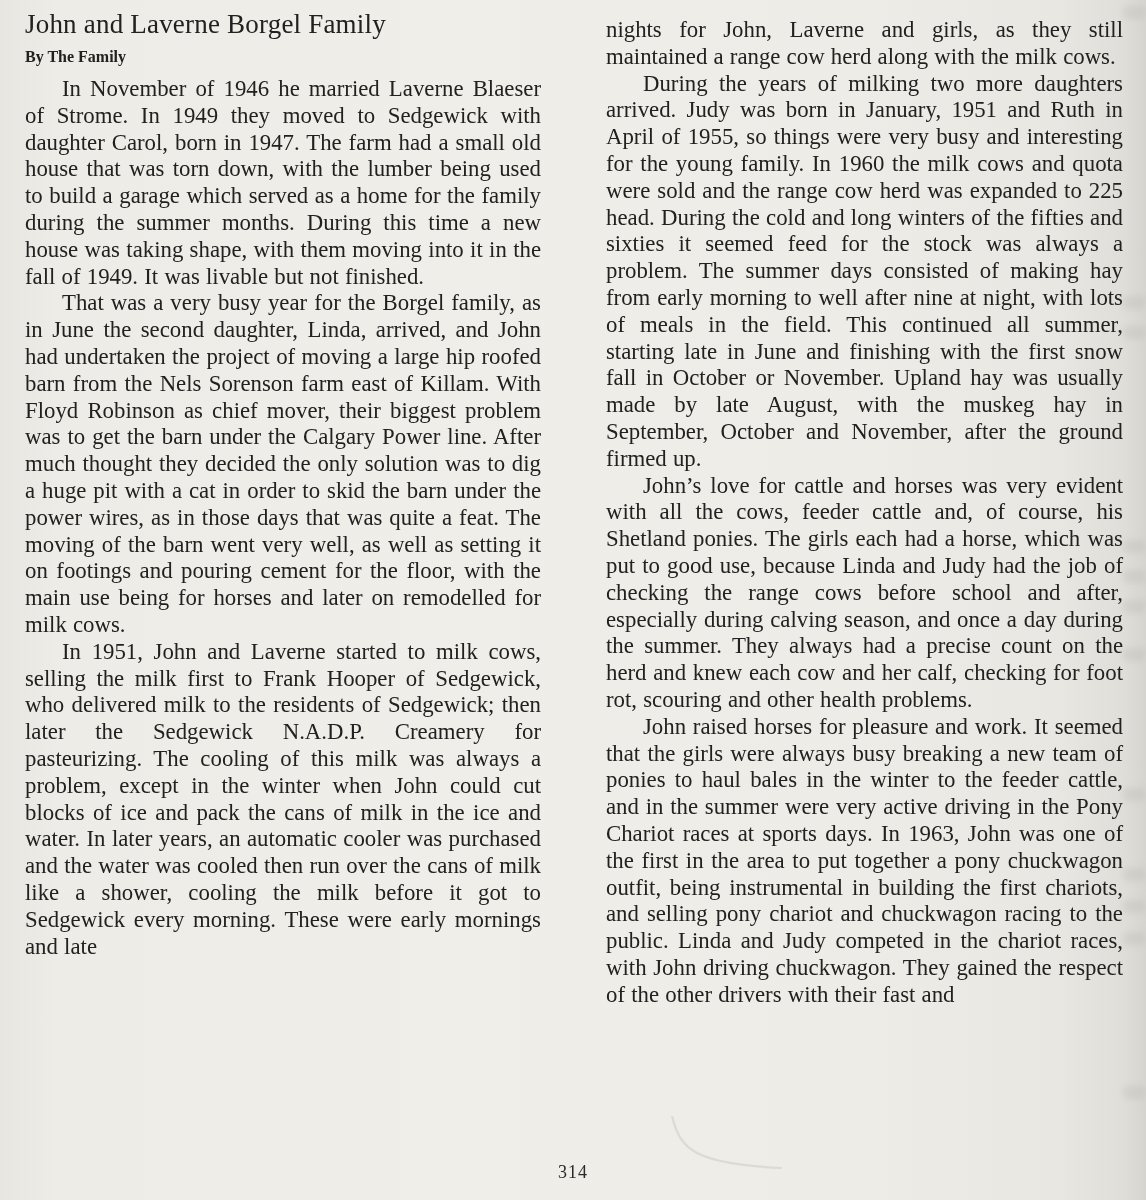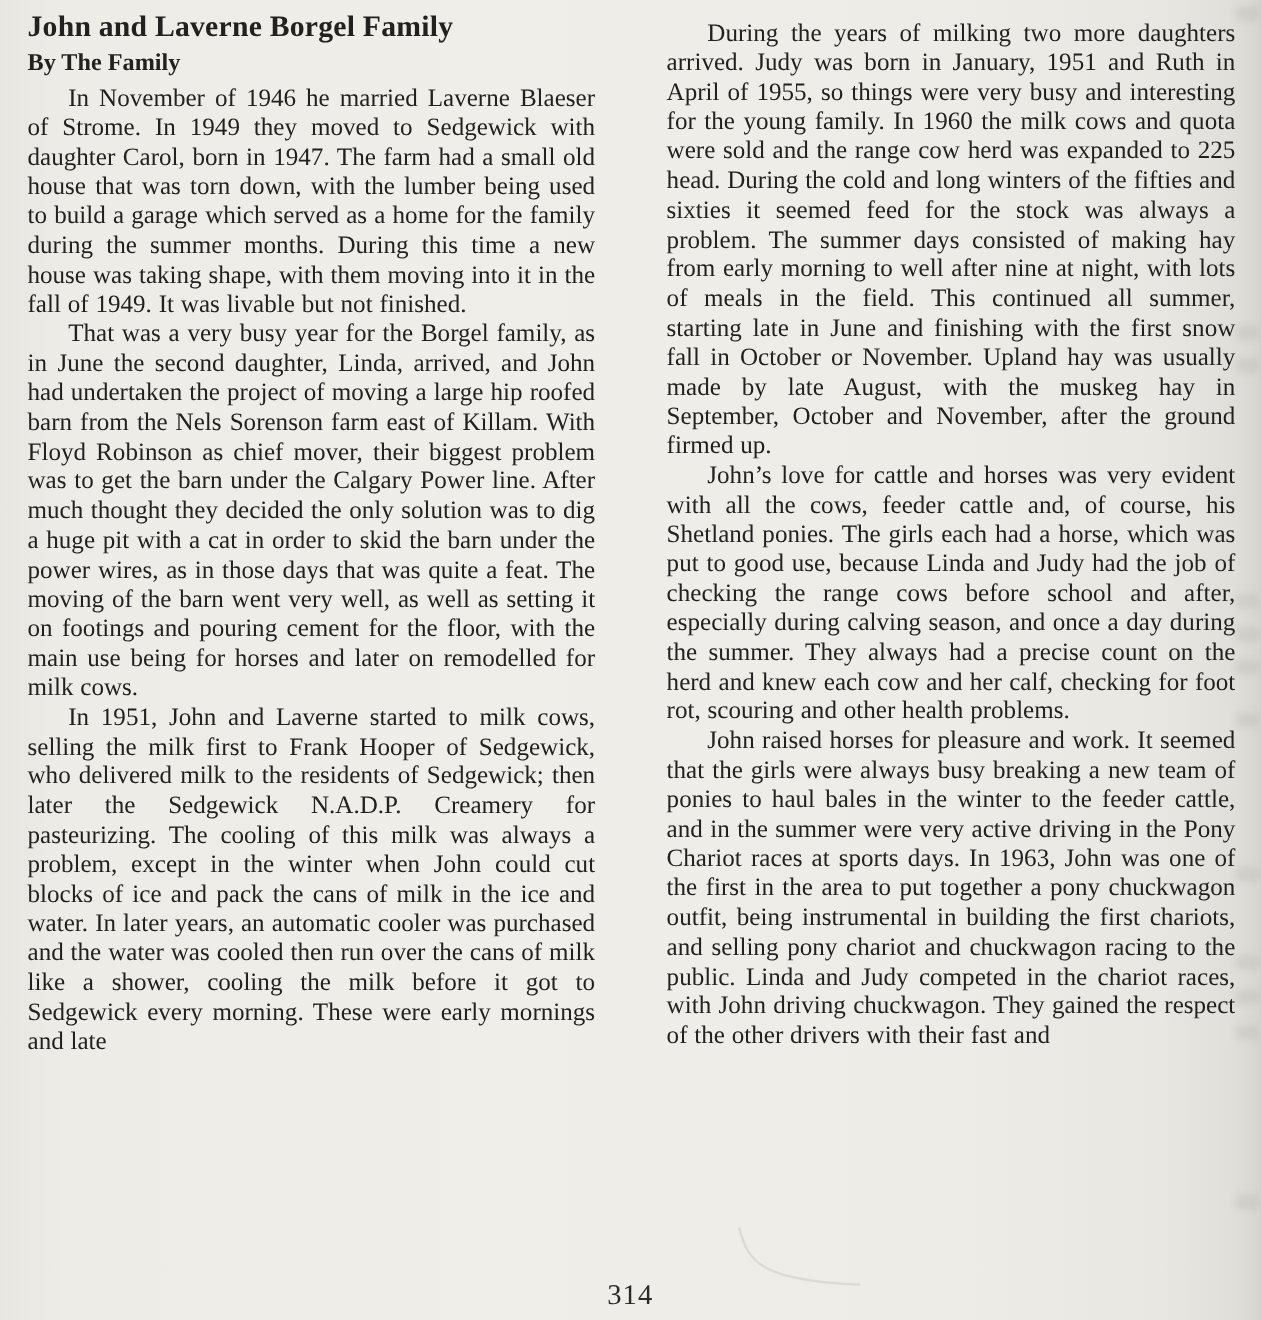--- a/index.html
+++ b/index.html
@@ -20,27 +20,27 @@
   }
   .col {
     position: absolute;
     top: 0;
   }
   .col-left  { left: 25px;  width: 516px; top: 8px;  }
   .col-right { left: 606px; width: 517px; top: 17px; }
 
   .article-title {
     font-size: 27px;
-    font-weight: bold;
+    font-weight: normal;
     line-height: 33px;
     margin: 0 0 2px 0;
     letter-spacing: 0.2px;
   }
   .article-byline {
-    font-size: 22px;
+    font-size: 16px;
     font-weight: bold;
     line-height: 27px;
     margin: 0 0 6px 0;
     font-family: Liberation Serif, serif;
   }
   p.body-par {
     font-size: 22.8px;
     line-height: 26.8px;
     text-align: justify;
     margin: 0;
@@ -48,21 +48,21 @@
   }
   p.body-par.indent { text-indent: 37px; }
   p.body-par.no-indent { text-indent: 0; }
 
   .page-number {
     position: absolute;
     left: 0;
     top: 1162px;
     width: 100%;
     text-align: center;
-    font-size: 26px;
+    font-size: 18px;
     letter-spacing: 1px;
     color: #2b2a29;
   }
 
   
   .scan-artifact {
     position: absolute;
     left: 0;
     top: 0;
     width: 1146px;
@@ -95,20 +95,21 @@
 
   <div class="col col-left">
     <h1 class="article-title">John and Laverne Borgel Family</h1>
     <h2 class="article-byline">By The Family</h2>
     <p class="body-par indent">In November of 1946 he married Laverne Blaeser of Strome. In 1949 they moved to Sedgewick with daughter Carol, born in 1947. The farm had a small old house that was torn down, with the lumber being used to build a garage which served as a home for the family during the summer months. During this time a new house was taking shape, with them moving into it in the fall of 1949. It was livable but not finished.</p>
     <p class="body-par indent">That was a very busy year for the Borgel family, as in June the second daughter, Linda, arrived, and John had undertaken the project of moving a large hip roofed barn from the Nels Sorenson farm east of Killam. With Floyd Robinson as chief mover, their biggest problem was to get the barn under the Calgary Power line. After much thought they decided the only solution was to dig a huge pit with a cat in order to skid the barn under the power wires, as in those days that was quite a feat. The moving of the barn went very well, as well as setting it on footings and pouring cement for the floor, with the main use being for horses and later on remodelled for milk cows.</p>
     <p class="body-par indent">In 1951, John and Laverne started to milk cows, selling the milk first to Frank Hooper of Sedgewick, who delivered milk to the residents of Sedgewick; then later the Sedgewick N.A.D.P. Creamery for pasteurizing. The cooling of this milk was always a problem, except in the winter when John could cut blocks of ice and pack the cans of milk in the ice and water. In later years, an automatic cooler was purchased and the water was cooled then run over the cans of milk like a shower, cooling the milk before it got to Sedgewick every morning. These were early mornings and late</p>
   </div>
 
   <div class="col col-right">
+    <p class="body-par no-indent">nights for John, Laverne and girls, as they still maintained a range cow herd along with the milk cows.</p>
     <p class="body-par indent">During the years of milking two more daughters arrived. Judy was born in January, 1951 and Ruth in April of 1955, so things were very busy and interesting for the young family. In 1960 the milk cows and quota were sold and the range cow herd was expanded to 225 head. During the cold and long winters of the fifties and sixties it seemed feed for the stock was always a problem. The summer days consisted of making hay from early morning to well after nine at night, with lots of meals in the field. This continued all summer, starting late in June and finishing with the first snow fall in October or November. Upland hay was usually made by late August, with the muskeg hay in September, October and November, after the ground firmed up.</p>
     <p class="body-par indent">John’s love for cattle and horses was very evident with all the cows, feeder cattle and, of course, his Shetland ponies. The girls each had a horse, which was put to good use, because Linda and Judy had the job of checking the range cows before school and after, especially during calving season, and once a day during the summer. They always had a precise count on the herd and knew each cow and her calf, checking for foot rot, scouring and other health problems.</p>
     <p class="body-par indent">John raised horses for pleasure and work. It seemed that the girls were always busy breaking a new team of ponies to haul bales in the winter to the feeder cattle, and in the summer were very active driving in the Pony Chariot races at sports days. In 1963, John was one of the first in the area to put together a pony chuckwagon outfit, being instrumental in building the first chariots, and selling pony chariot and chuckwagon racing to the public. Linda and Judy competed in the chariot races, with John driving chuckwagon. They gained the respect of the other drivers with their fast and</p>
   </div>
 
   <div class="page-number">314</div>
 
   <svg class="scan-artifact" viewBox="0 0 1146 1200" xmlns="http://www.w3.org/2000/svg">
     <path d="M 672 1116 C 680 1148, 692 1164, 782 1168" fill="none" stroke="rgba(60,58,55,0.10)" stroke-width="2.2"></path>
   </svg>

